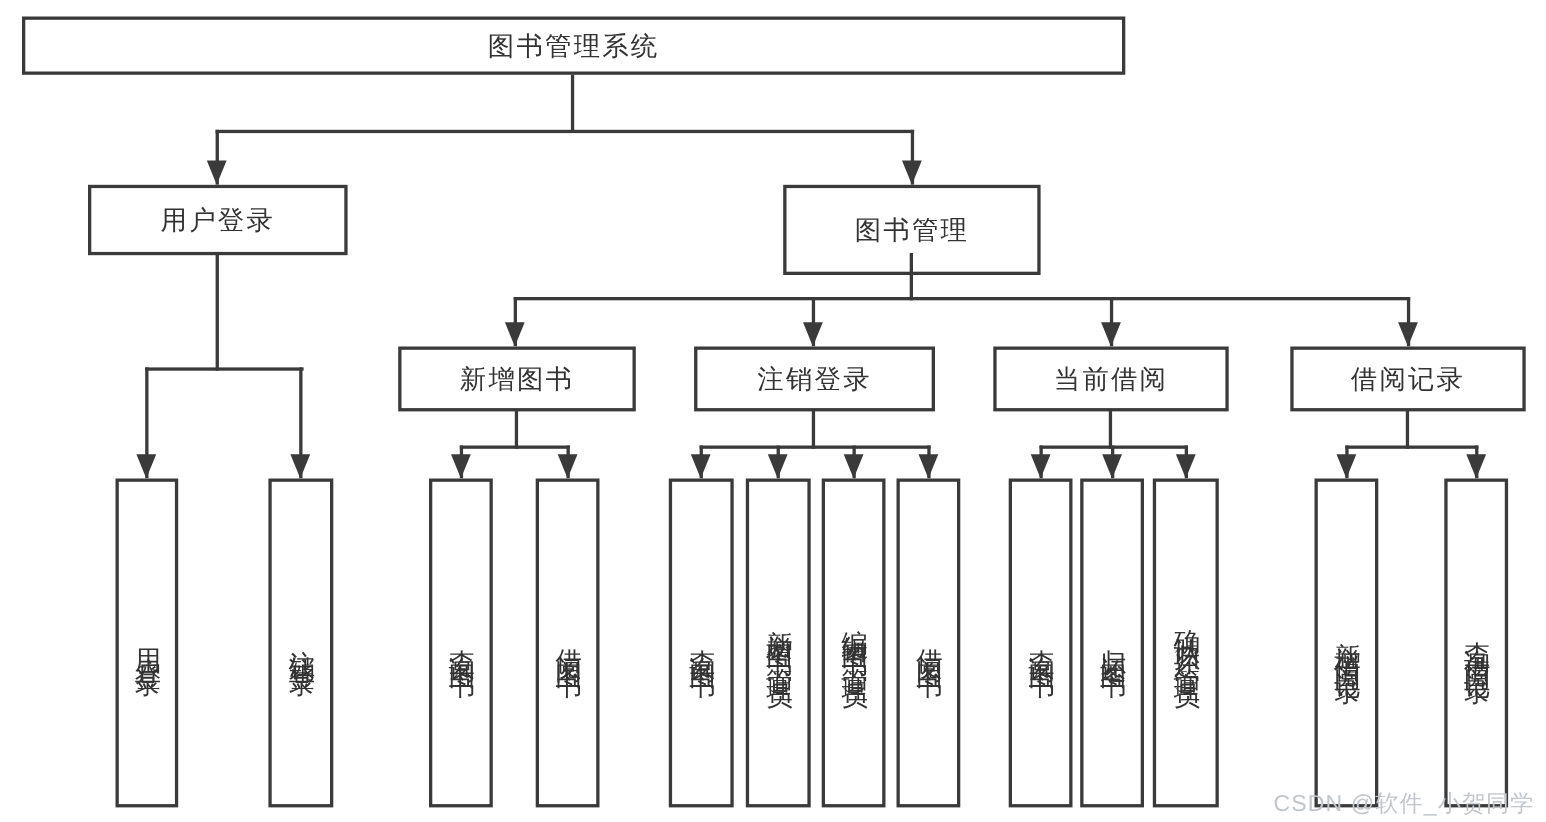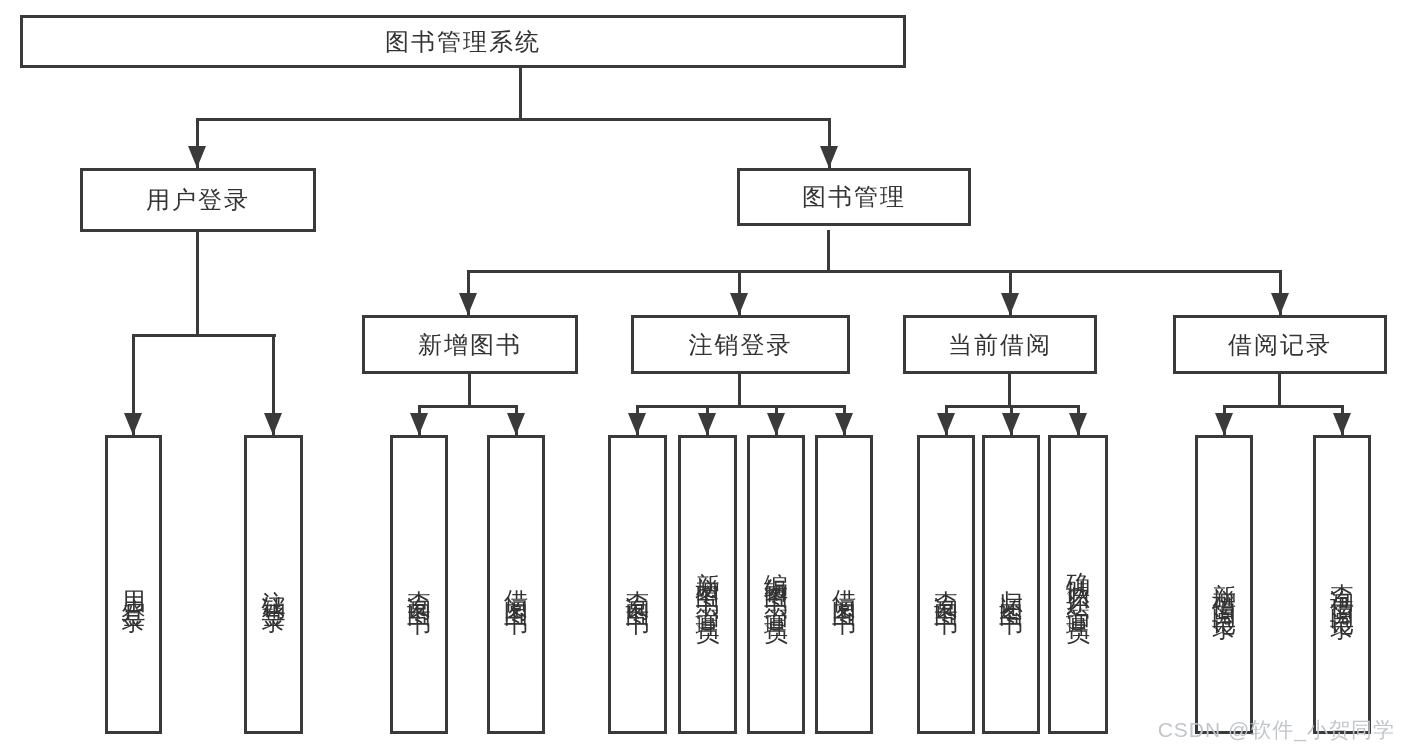--- a/index.html
+++ b/index.html
@@ -50,35 +50,35 @@
     color:var(--watermark);
     letter-spacing:1px;
     z-index:5;
   }
 </style>
 </head>
 <body>
 
 <div id="stage">
 
-  <div class="box" style="left:20px;top:15px;width:886px;height:53px;">
+  <div class="box" style="left:20px;top:15px;width:1003px;height:53px;">
     <span>图书管理系统</span>
   </div>
 
   <div class="vl" style="left:519px;top:68px;height:52px;"></div>
   <div class="hl" style="left:196px;top:118px;width:635px;"></div>
   <div class="vl" style="left:196px;top:118px;height:50px;"></div>
   <div class="vl" style="left:828px;top:118px;height:50px;"></div>
   <div class="arrow" style="left:188px;top:146px;"></div>
   <div class="arrow" style="left:820px;top:146px;"></div>
 
   <div class="box" style="left:80px;top:168px;width:236px;height:64px;">
     <span>用户登录</span>
   </div>
-  <div class="box" style="left:712px;top:168px;width:234px;height:58px;margin-left:25px;">
+  <div class="box" style="left:712px;top:168px;width:234px;height:82px;">
     <span>图书管理</span>
   </div>
 
   <div class="vl" style="left:196px;top:230px;height:107px;"></div>
   <div class="hl" style="left:132px;top:334px;width:144px;"></div>
   <div class="vl" style="left:132px;top:334px;height:101px;"></div>
   <div class="vl" style="left:272px;top:334px;height:101px;"></div>
   <div class="arrow" style="left:124px;top:413px;"></div>
   <div class="arrow" style="left:264px;top:413px;"></div>
 
@@ -92,21 +92,21 @@
   <div class="arrow" style="left:730px;top:293px;"></div>
   <div class="arrow" style="left:1001px;top:293px;"></div>
   <div class="arrow" style="left:1271px;top:293px;"></div>
 
   <div class="box" style="left:362px;top:315px;width:216px;height:59px;">
     <span>新增图书</span>
   </div>
   <div class="box" style="left:631px;top:315px;width:219px;height:59px;">
     <span>注销登录</span>
   </div>
-  <div class="box" style="left:903px;top:315px;width:194px;height:59px;">
+  <div class="box" style="left:903px;top:315px;width:214px;height:59px;">
     <span>当前借阅</span>
   </div>
   <div class="box" style="left:1173px;top:315px;width:214px;height:59px;">
     <span>借阅记录</span>
   </div>
 
   <div class="vl" style="left:468px;top:372px;height:36px;"></div>
   <div class="hl" style="left:418px;top:405px;width:100px;"></div>
   <div class="vl" style="left:418px;top:405px;height:30px;"></div>
   <div class="vl" style="left:515px;top:405px;height:30px;"></div>

